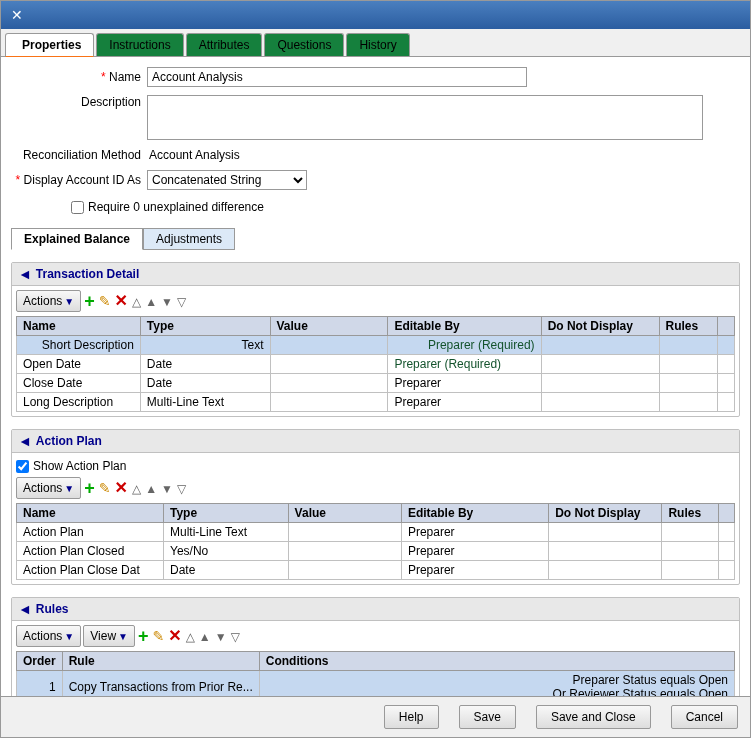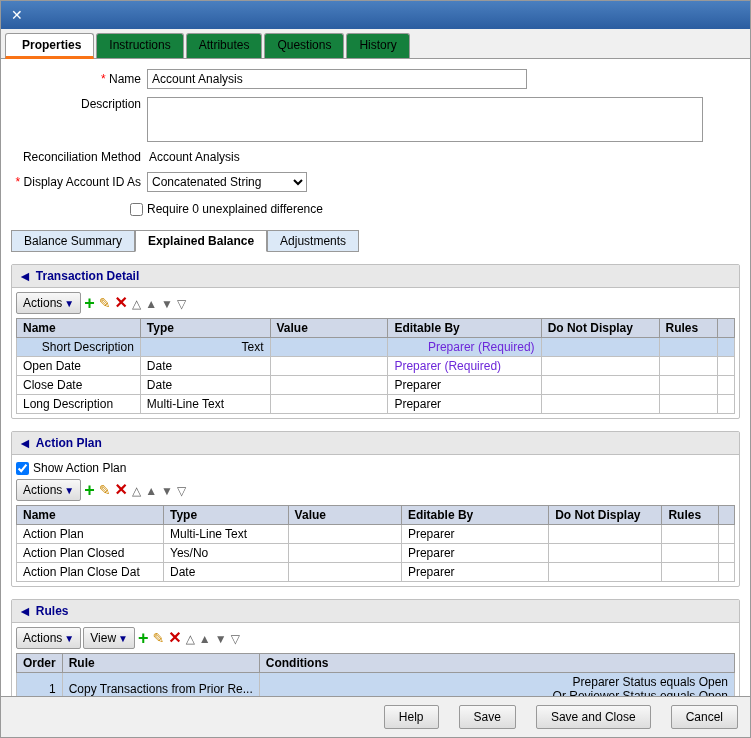--- a/index.html
+++ b/index.html
@@ -2,21 +2,21 @@
 <html><head>
   <meta charset="utf-8">
   <style>
     * { box-sizing: border-box; margin: 0; padding: 0; font-family: Arial, sans-serif; font-size: 12px; }
     body { background: #f0f0f0; }
     .window { width: 751px; height: 738px; background: #f0f0f0; border: 1px solid #999; display: flex; flex-direction: column; position: relative; }
     .title-bar { background: linear-gradient(to bottom, #4a7fbf, #2b5da0); color: white; padding: 6px 10px; display: flex; justify-content: space-between; align-items: center; font-size: 12px; font-weight: bold; }
     .close-btn { color: white; font-size: 14px; cursor: pointer; background: none; border: none; }
     .tab-bar { background: #f0f0f0; border-bottom: 1px solid #999; display: flex; padding: 4px 4px 0 4px; gap: 2px; }
     .tab { padding: 4px 12px; border: 1px solid #999; border-bottom: none; cursor: pointer; background: #15803d; color: #000; border-radius: 3px 3px 0 0; }
-    .tab.active { background: #fff; border-bottom: 3px solid #f97316; margin-bottom: -1px; font-weight: bold; padding-left: 16px; }
+    .tab.active { background: #fff; border-bottom: 1px solid #f97316; margin-bottom: -1px; font-weight: bold; padding-left: 16px; }
     .content { background: #fff; flex: 1; padding: 10px; overflow-y: auto; display: flex; flex-direction: column; gap: 6px; }
     .form-row { display: flex; align-items: center; gap: 6px; margin-bottom: 2px; }
     .form-label { text-align: right; min-width: 130px; color: #000; }
     .form-input { border: 1px solid #999; padding: 2px 4px; height: 20px; background: white; }
     .form-input-wide { width: 380px; }
     .description-box { border: 1px solid #999; width: 556px; height: 45px; background: white; resize: none; }
     .sub-tabs { display: flex; gap: 0; margin-top: 6px; }
     .sub-tab { padding: 3px 12px; border: 1px solid #999; cursor: pointer; background: #dce9f7; }
     .sub-tab.active { background: #fff; border-bottom: 1px solid #fff; font-weight: bold; }
     .section { border: 1px solid #c0c0c0; margin-top: 6px; border-radius: 2px; }
@@ -27,21 +27,21 @@
     .icon-btn { background: none; border: none; cursor: pointer; font-size: 16px; line-height: 1; padding: 0 1px; }
     .icon-green-plus { color: #00aa00; font-weight: bold; font-size: 18px; }
     .icon-pencil { color: #cc8800; font-size: 14px; }
     .icon-red-x { color: #cc0000; font-weight: bold; font-size: 16px; }
     .icon-arrow { color: #666; font-size: 12px; }
     .data-table { width: 100%; border-collapse: collapse; font-size: 11px; }
     .data-table th { background: #d0d8e8; border: 1px solid #999; padding: 2px 6px; text-align: left; font-weight: bold; }
     .data-table td { border: 1px solid #c0c0c0; padding: 2px 6px; white-space: nowrap; overflow: hidden; }
     .data-table tr.selected td { background: #c5d8f0; text-align: right; }
     .data-table tr:not(.selected) td { background: #fff; }
-    .row-red { color: #6d28d9; }
+    .row-red { color: #14532d; }
     .checkbox-row { display: flex; align-items: center; gap: 4px; margin: 2px 0; }
     .dropdown-select { height: 20px; border: 1px solid #999; background: white; }
     .select-with-arrow { display: flex; align-items: center; }
     .footer { background: #f0f0f0; border-top: 1px solid #999; padding: 8px 12px; display: flex; justify-content: flex-end; gap: 20px; }
     .footer-btn { padding: 4px 14px; border: 1px solid #999; background: linear-gradient(to bottom, #f8f8f8, #ddd); cursor: pointer; border-radius: 2px; }
     .rules-actions { display: flex; align-items: center; gap: 2px; margin-bottom: 4px; }
     .triangle-down { color: #00008b; font-size: 10px; }
     .table-wrapper { position: relative; }
     .col-name { width: 100px; }
     .col-type { width: 110px; }
@@ -88,27 +88,26 @@
 
     <div class="form-row">
       <span class="form-label"><span class="required-star">*</span> <span>Display Account ID As</span></span>
       <div class="select-with-arrow">
         <select class="dropdown-select" style="width:160px;">
           <option>Concatenated String</option>
         </select>
       </div>
     </div>
 
-    <div class="checkbox-row" style="margin-left: 119px;">
+    <div class="checkbox-row" style="margin-left: 60px;">
       <input type="checkbox" style="">
       <span>Require 0 unexplained difference</span>
     </div>
 
     <div class="sub-tabs">
-      <div class="sub-tab">Balance Summary</div>
       <div class="sub-tab active">Explained Balance</div>
       <div class="sub-tab">Adjustments</div>
     </div>
 
     <div class="section">
       <div class="section-header">
         <span style="color:#00008b; font-size:14px;">◄</span>
         <span>Transaction Detail</span>
       </div>
       <div class="section-content">

